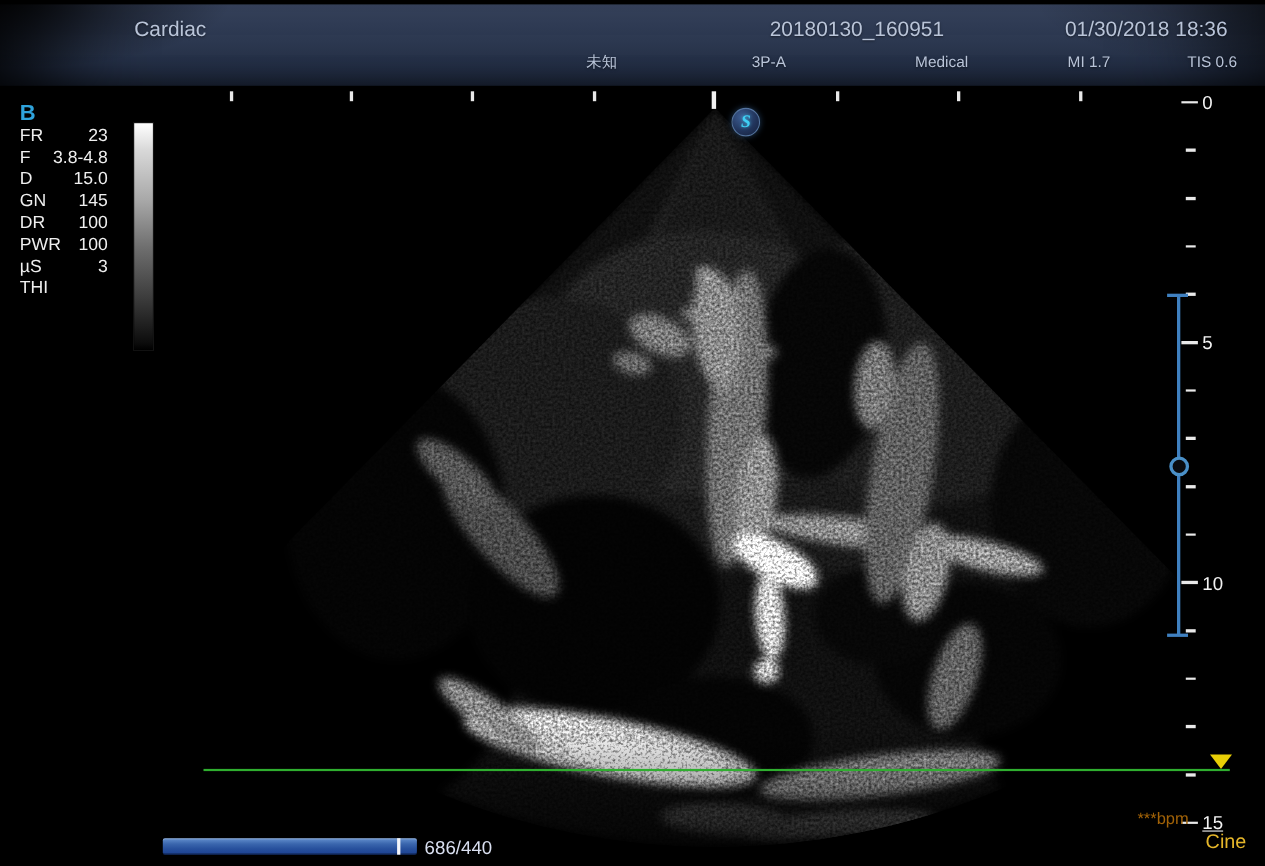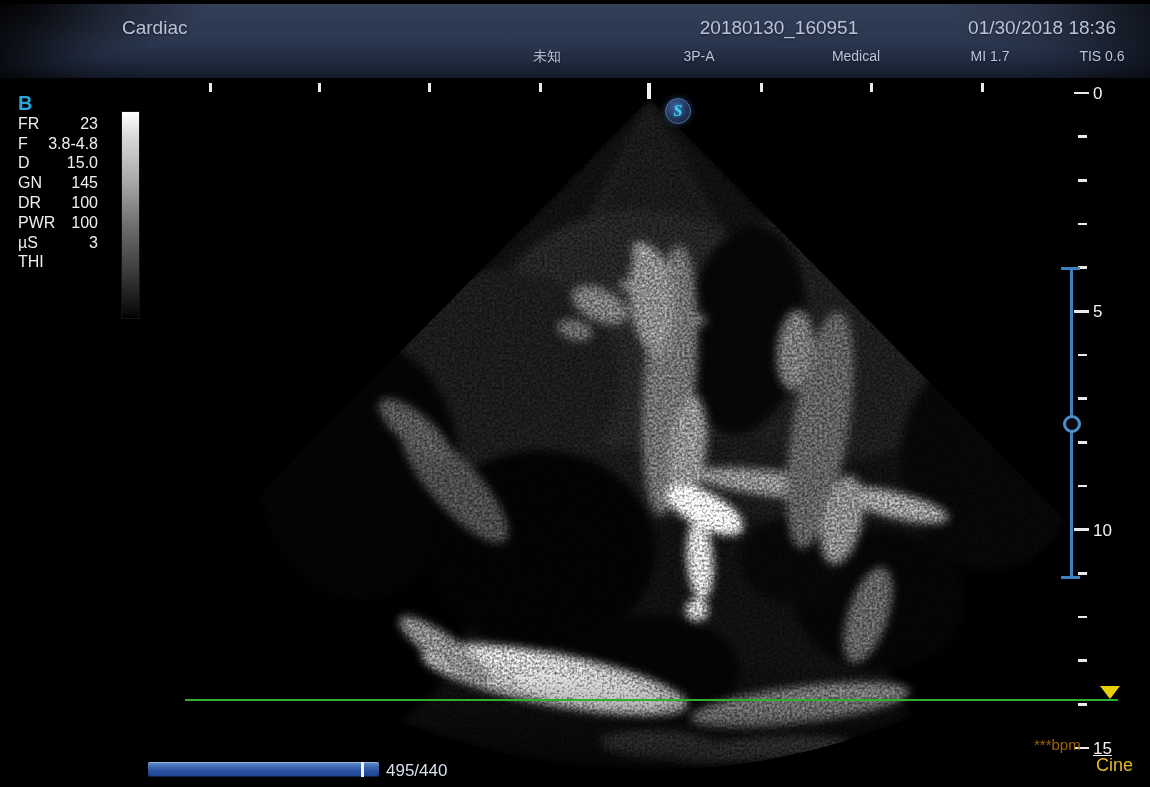--- a/index.html
+++ b/index.html
@@ -255,15 +255,15 @@
 <div class="focal-cap" style="top:267px;"></div>
 <div class="focal-cap" style="top:576px;"></div>
 <div id="focus-marker" class="abs"></div>
 
 <div id="baseline-line" class="abs"></div>
 <div id="baseline-marker" class="abs"></div>
 
 <div id="cine-progress" class="abs">
   <div id="cine-marker" style="left: 213px;"></div>
 </div>
-<span id="frame-counter" class="abs">495/440</span>
+<span id="frame-counter" class="abs">686/440</span>
 <span id="hr-label" class="abs">***bpm</span>
 <span id="cine-label" class="abs">Cine</span>
 
 </body></html>

